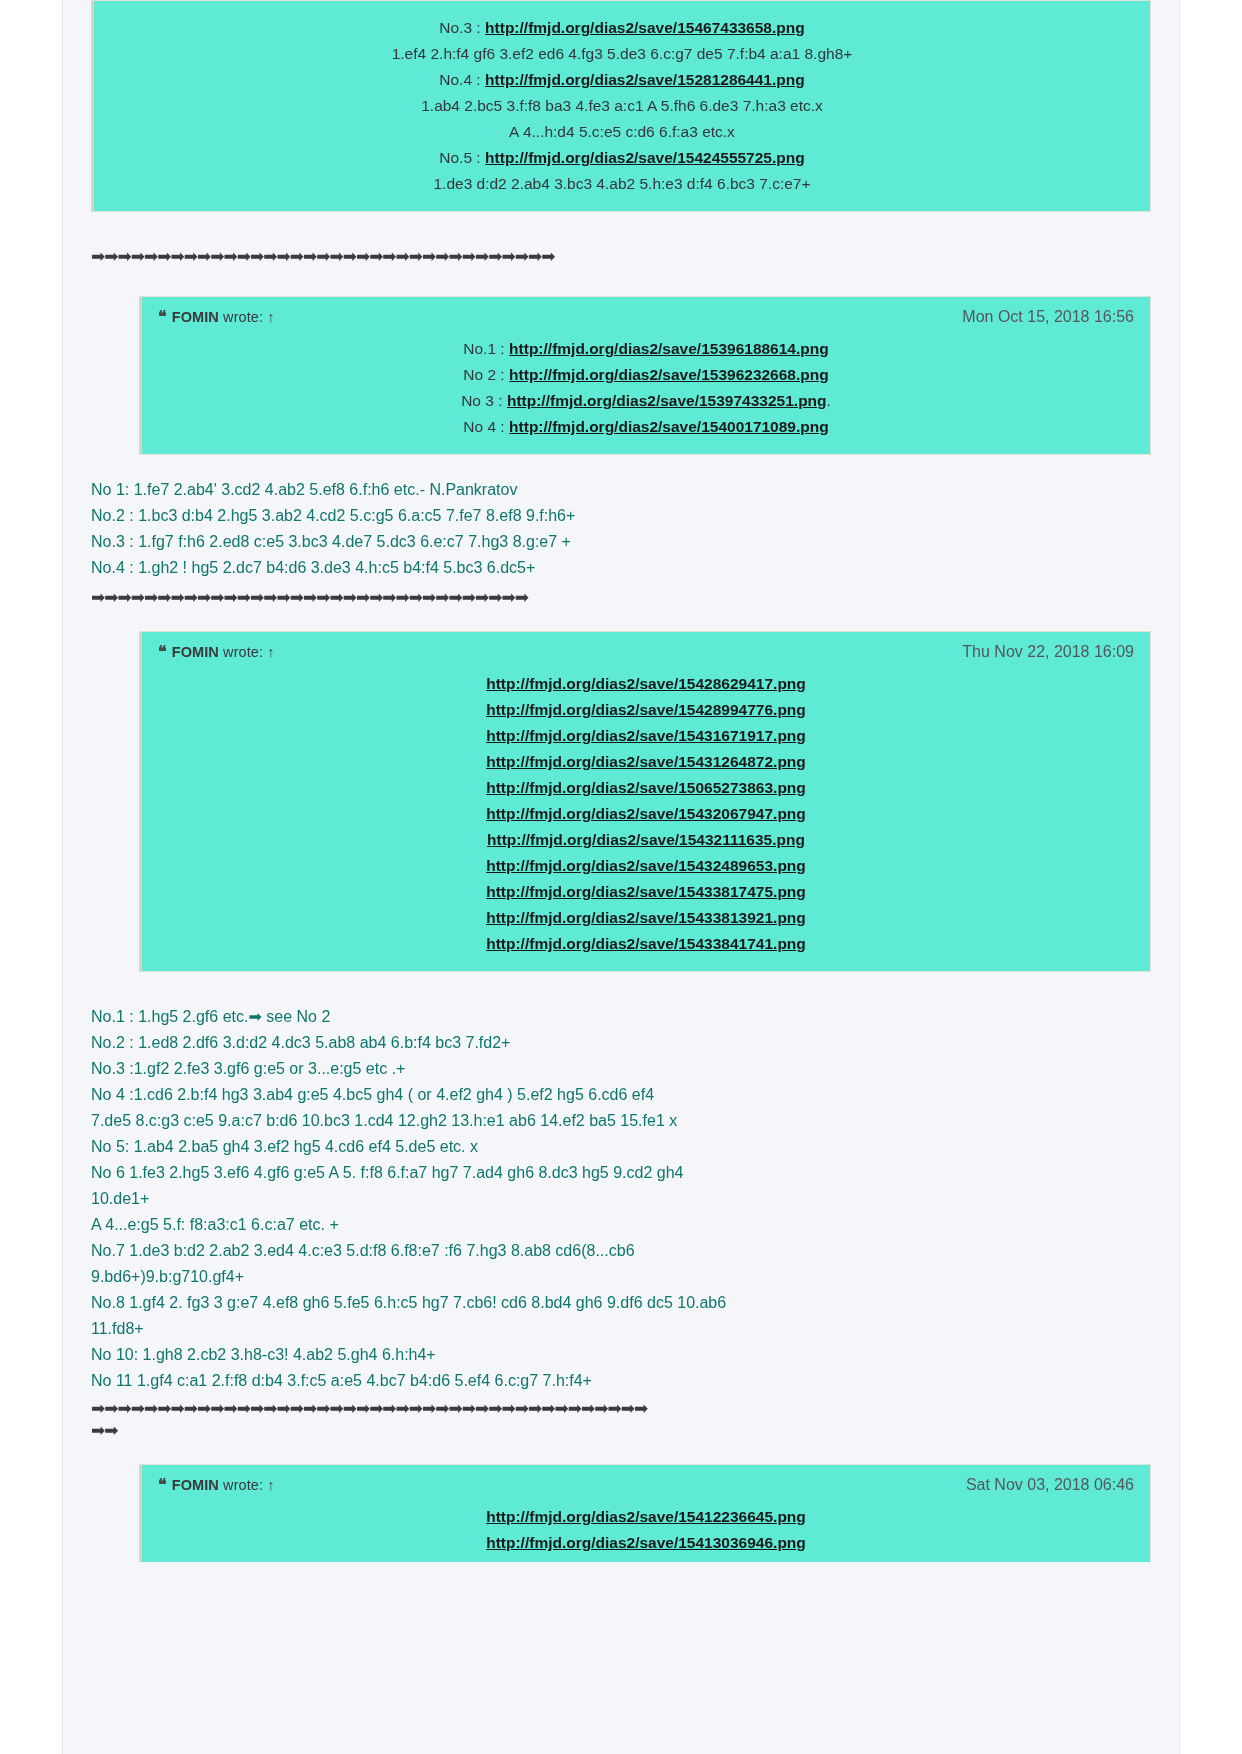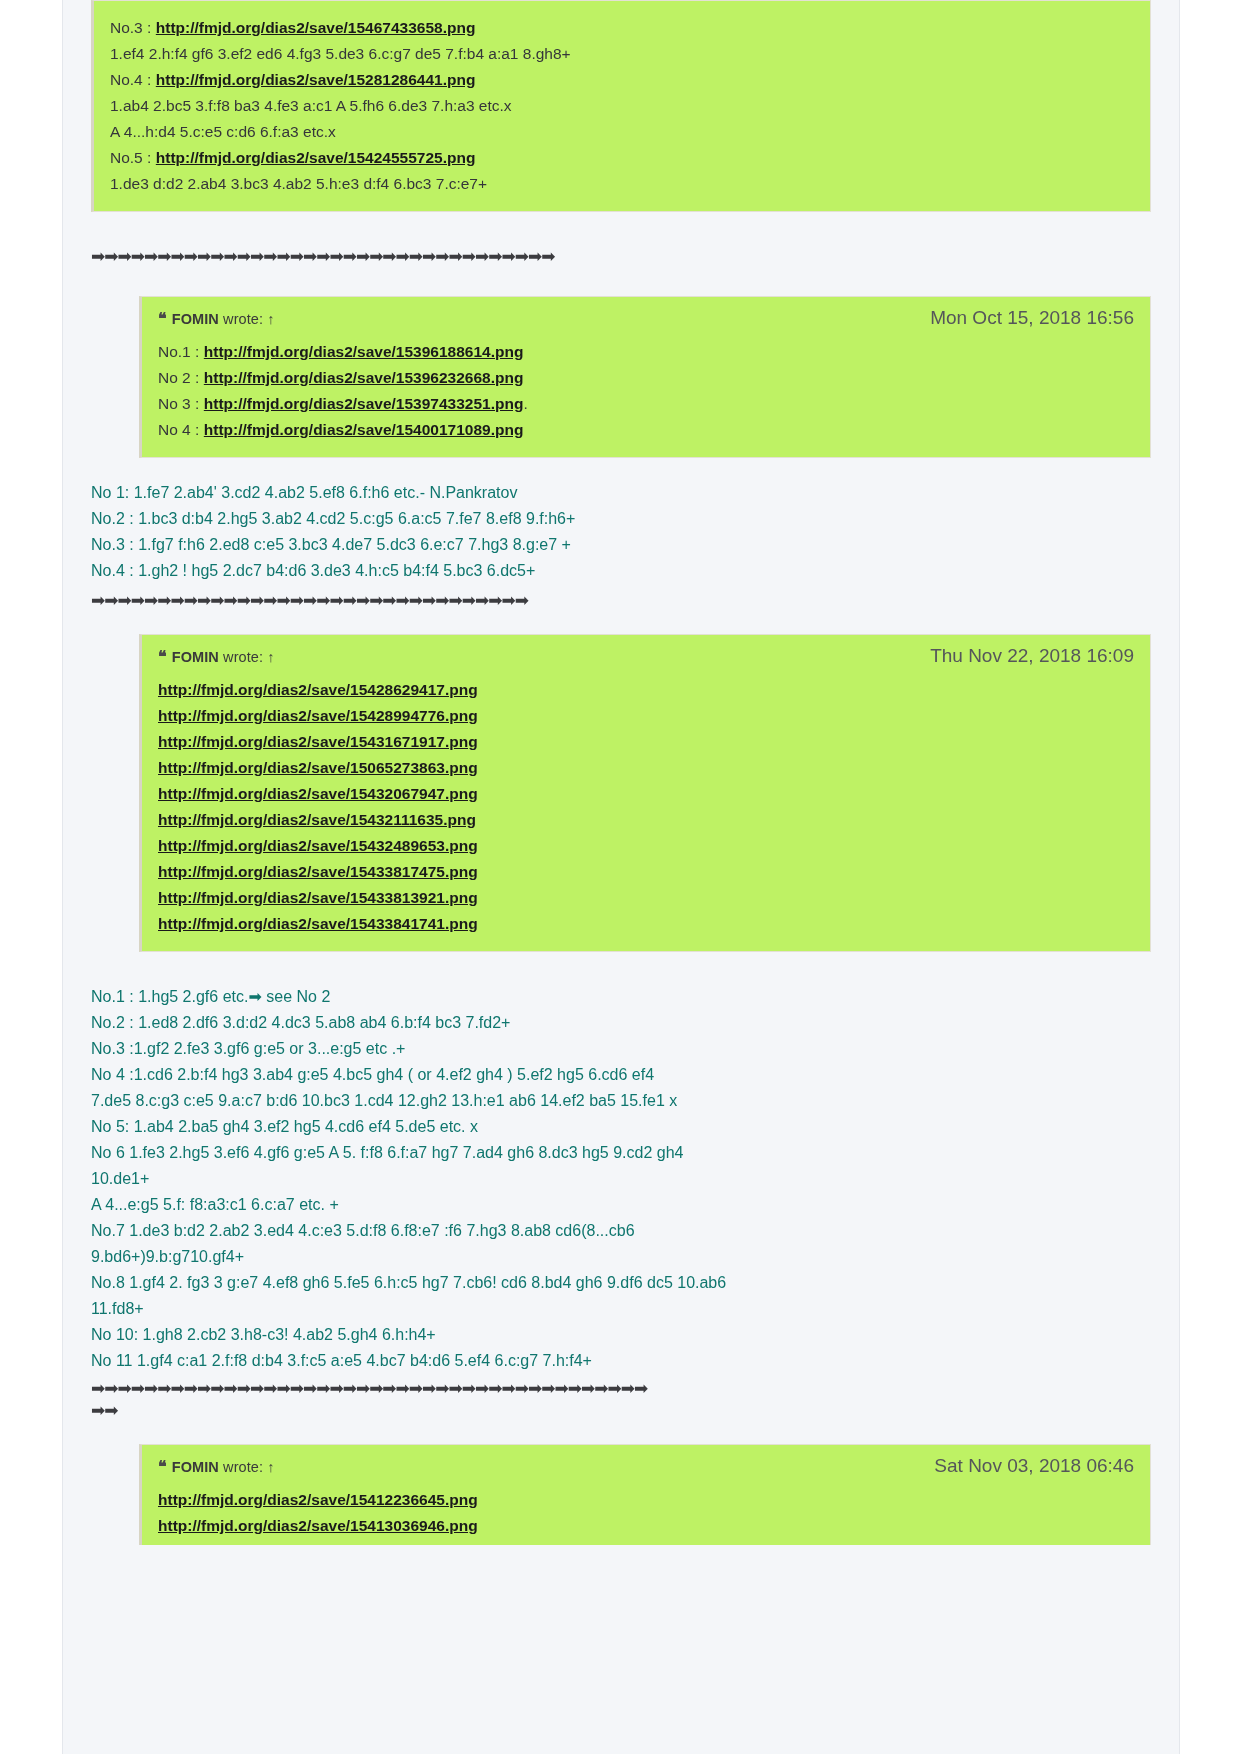--- a/index.html
+++ b/index.html
@@ -29,26 +29,27 @@
     border-left: 1px solid #e4e7ec;
     border-right: 1px solid #e4e7ec;
     min-height: 1754px;
     box-sizing: border-box;
     padding-left: 28px;
     padding-right: 28px;
     padding-top: 0px;
   }
   
   .quote {
-    background: #bef264;
+    background: #5eead4;
     border: 1px solid #e3e1d4;
     border-left: 3px solid #d8d5c4;
     margin: 0 0 0 48px;
     padding: 10px 16px 14px 16px;
     box-sizing: border-box;
+    text-align: center;
   }
   .quote.noindent {
     margin-left: 0;
   }
   .quote-head {
     display: flex;
     justify-content: space-between;
     align-items: baseline;
     margin-bottom: 10px;
     gap: 12px;
@@ -64,21 +65,21 @@
     color: #4a4a4a;
     margin-right: 5px;
   }
   .quote-cite .author {
     font-weight: bold;
   }
   .quote-cite .arrow {
     font-weight: bold;
   }
   .quote-date {
-    font-size: 19px;
+    font-size: 16px;
     color: #55565a;
     white-space: nowrap;
   }
   .qline {
     font-size: 15.5px;
     line-height: 26px;
     color: #35363a;
     white-space: nowrap;
   }
   a.link {
@@ -179,20 +180,21 @@
         <div class="quote-cite">
           <span class="qmark">❝</span><span class="author">FOMIN</span>
           <span>wrote:</span>
           <span class="arrow">↑</span>
         </div>
         <div class="quote-date">Thu Nov 22, 2018 16:09</div>
       </div>
       <div class="linkline"><a class="link" href="#">http://fmjd.org/dias2/save/15428629417.png</a></div>
       <div class="linkline"><a class="link" href="#">http://fmjd.org/dias2/save/15428994776.png</a></div>
       <div class="linkline"><a class="link" href="#">http://fmjd.org/dias2/save/15431671917.png</a></div>
+      <div class="linkline"><a class="link" href="#">http://fmjd.org/dias2/save/15431264872.png</a></div>
       <div class="linkline"><a class="link" href="#">http://fmjd.org/dias2/save/15065273863.png</a></div>
       <div class="linkline"><a class="link" href="#">http://fmjd.org/dias2/save/15432067947.png</a></div>
       <div class="linkline"><a class="link" href="#">http://fmjd.org/dias2/save/15432111635.png</a></div>
       <div class="linkline"><a class="link" href="#">http://fmjd.org/dias2/save/15432489653.png</a></div>
       <div class="linkline"><a class="link" href="#">http://fmjd.org/dias2/save/15433817475.png</a></div>
       <div class="linkline"><a class="link" href="#">http://fmjd.org/dias2/save/15433813921.png</a></div>
       <div class="linkline"><a class="link" href="#">http://fmjd.org/dias2/save/15433841741.png</a></div>
     </div>
 
     <div class="moves" style="margin-top:32px;">

